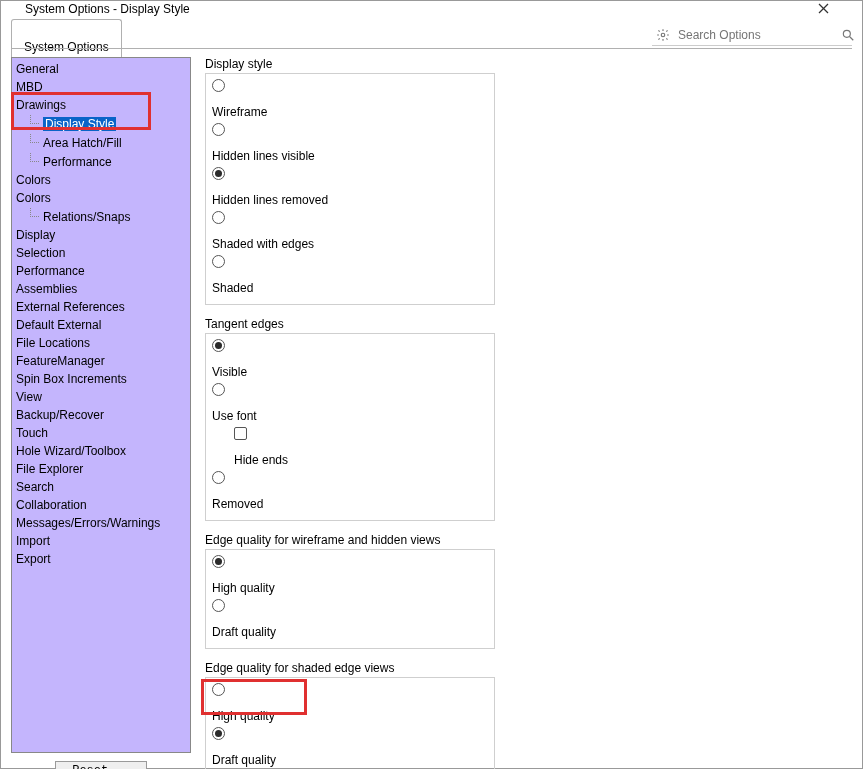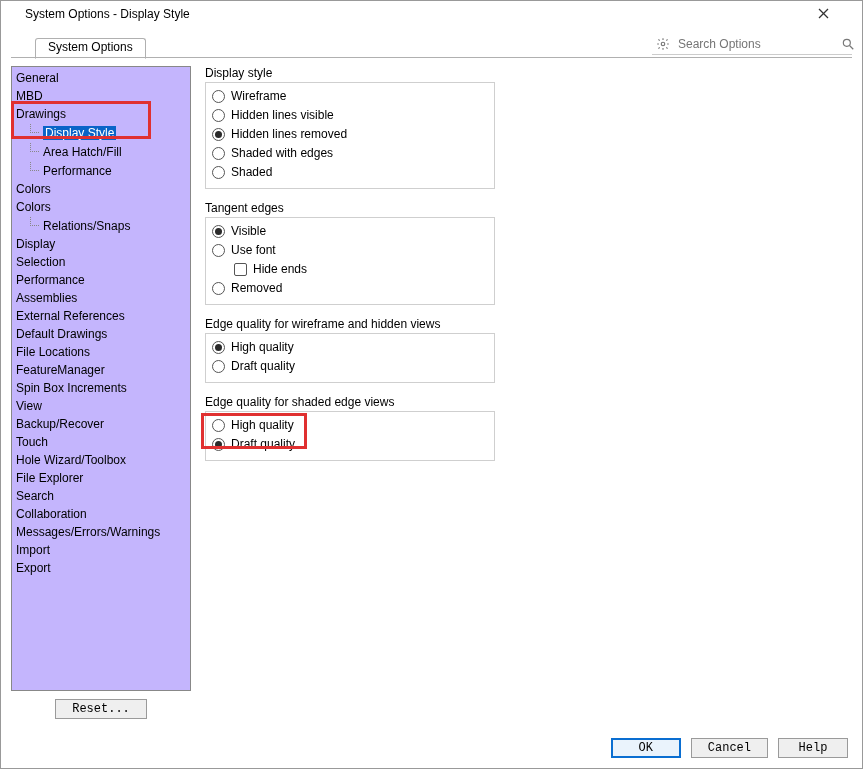--- a/index.html
+++ b/index.html
@@ -38,28 +38,27 @@
   }
   .toprow {
     display: flex;
     align-items: center;
     padding: 4px 10px 0 10px;
     height: 30px;
   }
   .tabset { flex: 1; }
   .tab {
     display: inline-block;
-    padding: 1px 12px 4px 12px;
+    padding: 20px 12px 4px 12px;
     border: 1px solid #b0b0b0;
     border-bottom: 1px solid #fff;
     background: #fff;
     position: relative;
     top: 4px;
     border-radius: 3px 3px 0 0;
-    margin-left: 24px;
   }
   .searchbox {
     display: flex;
     align-items: center;
     width: 200px;
     height: 22px;
     border-bottom: 1px solid #ccc;
     color: #777;
     gap: 6px;
     padding: 0 4px;
@@ -148,24 +147,25 @@
     font-size: 12px;
     margin-bottom: 2px;
   }
   .group-box {
     border: 1px solid #cfcfcf;
     padding: 4px 6px 6px 6px;
     width: 290px;
   }
   .opt {
     display: flex;
-    align-items: center;
-    gap: 6px;
+    align-items: flex-start;
+    gap: 12px;
     padding: 1px 0;
     line-height: 17px;
+    flex-direction: column;
   }
   .opt.indent { padding-left: 22px; }
   .radio, .check {
     width: 13px; height: 13px;
     border: 1px solid #555;
     display: inline-flex;
     align-items: center;
     justify-content: center;
     background: #fff;
   }
@@ -239,21 +239,21 @@
           <div class="node child"><span class="lbl">Area Hatch/Fill</span></div>
           <div class="node child"><span class="lbl">Performance</span></div>
           <div class="node"><span class="lbl">Colors</span></div>
           <div class="node"><span class="lbl">Colors</span></div>
           <div class="node child"><span class="lbl">Relations/Snaps</span></div>
           <div class="node"><span class="lbl">Display</span></div>
           <div class="node"><span class="lbl">Selection</span></div>
           <div class="node"><span class="lbl">Performance</span></div>
           <div class="node"><span class="lbl">Assemblies</span></div>
           <div class="node"><span class="lbl">External References</span></div>
-          <div class="node"><span class="lbl">Default Drawings</span></div>
+          <div class="node"><span class="lbl">Default External</span></div>
           <div class="node"><span class="lbl">File Locations</span></div>
           <div class="node"><span class="lbl">FeatureManager</span></div>
           <div class="node"><span class="lbl">Spin Box Increments</span></div>
           <div class="node"><span class="lbl">View</span></div>
           <div class="node"><span class="lbl">Backup/Recover</span></div>
           <div class="node"><span class="lbl">Touch</span></div>
           <div class="node"><span class="lbl">Hole Wizard/Toolbox</span></div>
           <div class="node"><span class="lbl">File Explorer</span></div>
           <div class="node"><span class="lbl">Search</span></div>
           <div class="node"><span class="lbl">Collaboration</span></div>

